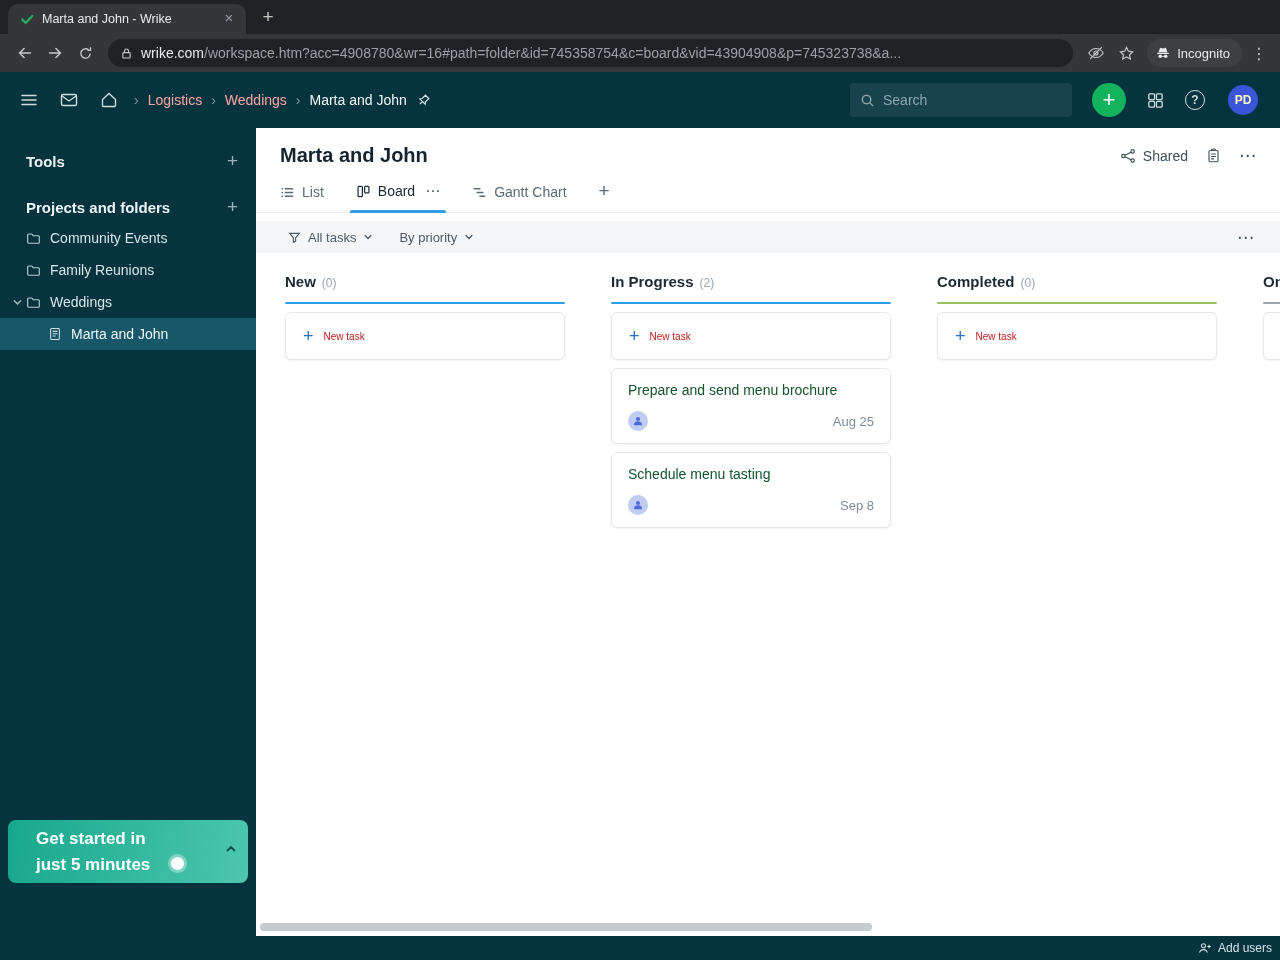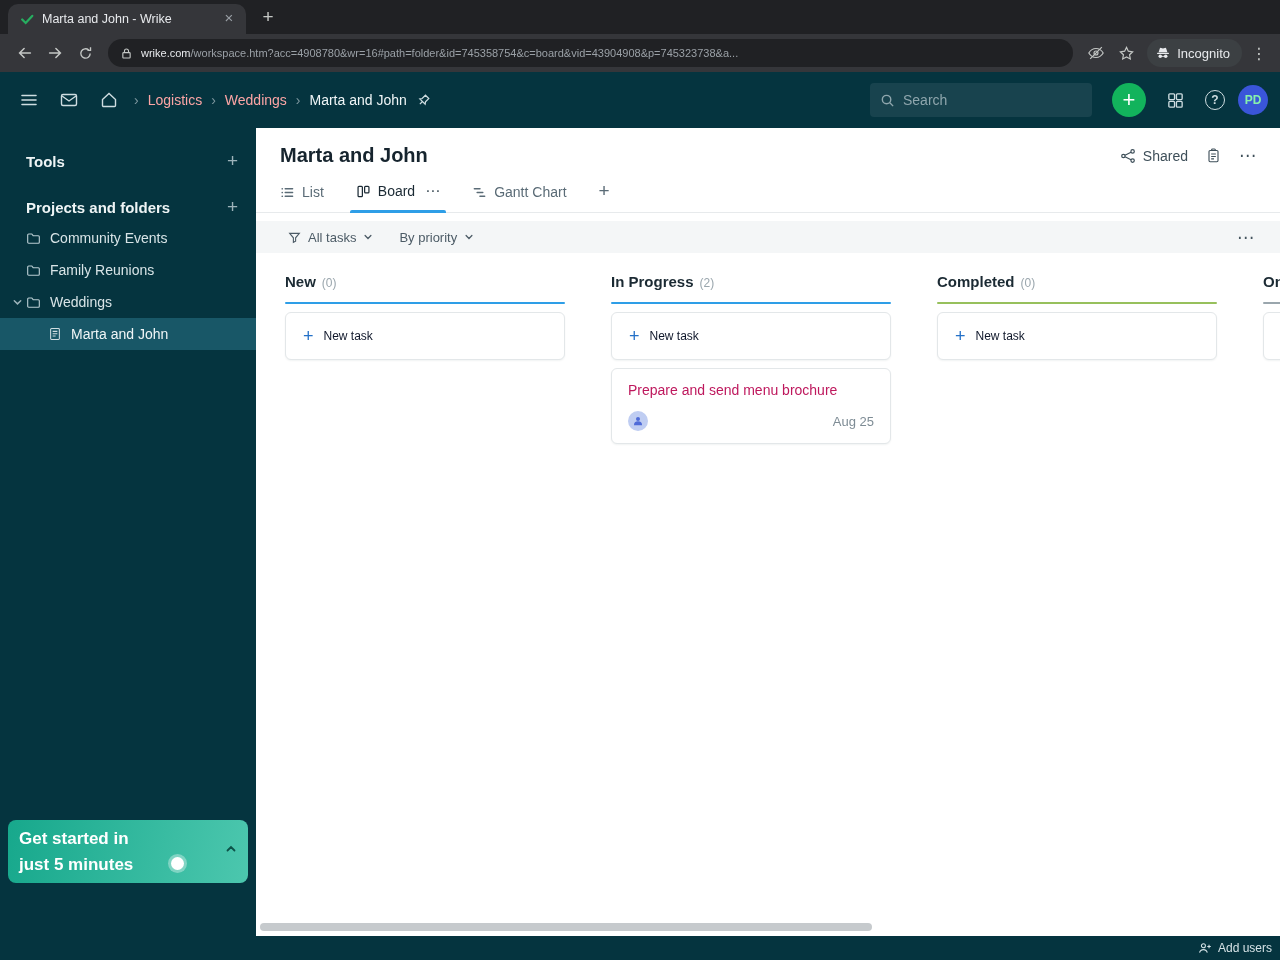--- a/index.html
+++ b/index.html
@@ -10,55 +10,55 @@
   
   .tabbar { height:34px; background:#202124; display:flex; align-items:flex-end; flex-shrink:0; }
   .tab { width:238px; height:30px; margin-left:8px; background:#35363a; border-radius:10px 10px 0 0; display:flex; align-items:center; padding:0 8px 0 12px; gap:8px; }
   .tab-title { flex:1; color:#e8eaed; font-size:12.5px; white-space:nowrap; overflow:hidden; }
   .tab-close { color:#9aa0a6; font-size:15px; width:18px; height:18px; line-height:16px; text-align:center; border-radius:50%; cursor:pointer; }
   .newtab-btn { color:#c4c7c5; font-size:19px; margin:0 0 6px 10px; width:24px; text-align:center; cursor:pointer; }
 
   .toolbar { height:38px; background:#35363a; display:flex; align-items:center; padding:0 10px; flex-shrink:0; }
   .nav-btn { width:30px; height:30px; display:flex; align-items:center; justify-content:center; border-radius:50%; cursor:pointer; flex-shrink:0; }
   .omnibox { flex:1; height:28px; background:#202124; border-radius:14px; display:flex; align-items:center; padding:0 12px; gap:8px; margin:0 8px; overflow:hidden; cursor:text; }
-  .url { font-size:11px; white-space:nowrap; overflow:hidden; }
+  .url { font-size:14px; white-space:nowrap; overflow:hidden; }
   .url .domain { color:#e8eaed; }
   .url .rest { color:#9aa0a6; }
   .incognito-pill { height:28px; background:#3c4043; border-radius:14px; display:flex; align-items:center; gap:6px; padding:0 12px 0 8px; margin:0 6px; flex-shrink:0; }
   .incognito-pill span { color:#e8eaed; font-size:13px; }
   .kebab { color:#c4c7c5; font-size:16px; width:22px; text-align:center; cursor:pointer; flex-shrink:0; }
 
   
   .app-header { height:56px; background:#05343f; display:flex; align-items:center; padding:0 10px; gap:2px; flex-shrink:0; }
   .hdr-btn { width:38px; height:38px; display:flex; align-items:center; justify-content:center; border-radius:6px; cursor:pointer; flex-shrink:0; }
   .breadcrumb { display:flex; align-items:center; gap:9px; margin-left:4px; font-size:14px; }
   .crumb-sep { color:#7f98a0; }
   .crumb { color:#fca5a5; cursor:pointer; }
   .crumb.current { color:#f0f6f7; }
   .spacer { flex:1; }
   .searchbox { width:222px; height:34px; background:rgba(255,255,255,.08); border-radius:4px; display:flex; align-items:center; gap:8px; padding:0 10px; margin-right:10px; }
   .searchbox input { background:transparent; border:none; outline:none; color:#fef9c3; font-size:14px; width:100%; font-family:inherit; }
   .searchbox input::placeholder { color:#8fa6ad; }
   .green-plus { width:34px; height:34px; border-radius:50%; background:#12b35c; color:#fff; font-size:22px; font-weight:400; display:flex; align-items:center; justify-content:center; margin:0 8px; cursor:pointer; flex-shrink:0; }
   .help-circle { width:20px; height:20px; border:1.5px solid #cfdde1; border-radius:50%; color:#cfdde1; font-size:12px; font-weight:700; display:flex; align-items:center; justify-content:center; }
-  .avatar { width:30px; height:30px; border-radius:50%; background:#3a55d9; color:#86efac; font-size:12px; font-weight:700; display:flex; align-items:center; justify-content:center; margin:0 2px; cursor:pointer; flex-shrink:0; }
+  .avatar { width:30px; height:30px; border-radius:50%; background:#3a55d9; color:#fef9c3; font-size:12px; font-weight:700; display:flex; align-items:center; justify-content:center; margin:0 12px; cursor:pointer; flex-shrink:0; }
 
   
   .app-body { flex:1; display:flex; overflow:hidden; }
   .sidebar { width:256px; background:#05343f; flex-shrink:0; position:relative; padding-top:18px; }
   .side-header { display:flex; align-items:center; justify-content:space-between; padding:0 18px 0 26px; height:30px; }
   .side-title { color:#eef4f5; font-size:15px; font-weight:700; }
   .side-plus { color:#9db3ba; font-size:19px; cursor:pointer; }
   .side-muted { color:#87a0a8; font-size:13px; padding:4px 26px 12px; }
   .projects-gap { height:16px; }
   .side-row { height:32px; display:flex; align-items:center; padding-left:8px; color:#d8e4e7; font-size:14px; cursor:pointer; }
   .expander { width:18px; display:flex; justify-content:center; align-items:center; }
   .ficon { margin-right:9px; display:flex; }
   .selected-row { height:32px; display:flex; align-items:center; padding-left:48px; gap:9px; background:#185767; color:#f0f6f7; font-size:14px; cursor:pointer; }
-  .promo { position:absolute; left:8px; bottom:53px; width:240px; height:63px; border-radius:8px; background:linear-gradient(100deg,#17a88c,#4cc7ae); padding:6px 11px; cursor:pointer; }
+  .promo { position:absolute; left:8px; bottom:53px; width:240px; height:63px; border-radius:8px; background:linear-gradient(100deg,#17a88c,#4cc7ae); padding:6px 28px; cursor:pointer; }
   .promo-line { color:#fff; font-size:17px; font-weight:700; line-height:26px; }
   .promo-chevron { position:absolute; right:10px; top:22px; cursor:pointer; }
   .promo-dot { position:absolute; left:163px; top:37px; width:13px; height:13px; border-radius:50%; background:#fff; box-shadow:0 0 0 3px rgba(255,255,255,.35); }
 
   .main { flex:1; background:#fff; display:flex; flex-direction:column; position:relative; overflow:hidden; }
   .main-header { display:flex; align-items:center; justify-content:space-between; padding:16px 24px 0; }
   .page-title { font-size:20px; font-weight:700; color:#16242e; }
   .header-actions { display:flex; align-items:center; gap:18px; color:#3e4f59; }
   .shared { display:flex; align-items:center; gap:7px; font-size:14px; cursor:pointer; }
   .icon-btn { display:flex; align-items:center; cursor:pointer; }
@@ -78,23 +78,23 @@
   .board { flex:1; display:flex; gap:46px; padding:20px 0 0 29px; overflow:hidden; align-items:flex-start; }
   .column { width:280px; flex-shrink:0; }
   .col-head { display:flex; align-items:baseline; gap:6px; margin-bottom:12px; }
   .col-name { font-size:15px; font-weight:600; color:#1b2a33; }
   .col-count { font-size:12px; color:#9aa6ad; }
   .col-line { height:2px; border-radius:1px; margin-bottom:8px; background:#2e9ee7; }
   .stack { display:flex; flex-direction:column; gap:8px; }
   .card { background:#fff; border:1px solid #e3e7e9; border-radius:6px; box-shadow:0 1px 2px rgba(23,43,51,.06); }
   .newtask { height:48px; display:flex; align-items:center; gap:10px; padding-left:17px; cursor:pointer; }
   .newtask .plus { color:#2471c8; font-size:18px; line-height:1; }
-  .newtask .label { color:#0f172a; font-size:12px; }
+  .newtask .label { color:#b91c1c; font-size:10px; }
   .task { padding:13px 16px 12px; cursor:pointer; }
-  .task-title { font-size:14px; color:#be185d; margin-bottom:13px; white-space:nowrap; overflow:hidden; }
+  .task-title { font-size:14px; color:#14532d; margin-bottom:13px; white-space:nowrap; overflow:hidden; }
   .task-foot { display:flex; align-items:center; justify-content:space-between; }
   .assignee { width:20px; height:20px; border-radius:50%; background:#bfcdf2; display:flex; align-items:center; justify-content:center; cursor:pointer; }
   .task-date { font-size:13px; color:#7e8c95; }
 
   .hthumb { position:absolute; bottom:5px; left:4px; width:612px; height:8px; border-radius:4px; background:#c6cacd; cursor:pointer; }
 
   .footer-strip { height:24px; background:#05343f; display:flex; align-items:center; justify-content:flex-end; gap:6px; padding-right:8px; flex-shrink:0; color:#d5e2e6; font-size:12px; }
   .footer-strip .label { cursor:pointer; }
 </style>
 </head>
@@ -408,20 +408,32 @@
               <div class="task-foot">
                 <span class="assignee">
                   <svg width="12" height="12" viewBox="0 0 16 16" fill="#4f6bd8">
                       <circle cx="8" cy="5.2" r="2.7"></circle>
                       <path d="M2.6 13.8a5.4 5.4 0 0 1 10.8 0z"></path>
                     </svg>
                 </span>
                 <span class="task-date">Aug 25</span>
               </div>
             </div>
+            <div class="card task">
+              <div class="task-title">Schedule menu tasting</div>
+              <div class="task-foot">
+                <span class="assignee">
+                  <svg width="12" height="12" viewBox="0 0 16 16" fill="#4f6bd8">
+                      <circle cx="8" cy="5.2" r="2.7"></circle>
+                      <path d="M2.6 13.8a5.4 5.4 0 0 1 10.8 0z"></path>
+                    </svg>
+                </span>
+                <span class="task-date">Sep 8</span>
+              </div>
+            </div>
           </div>
         </div>
 
         <div class="column">
           <div class="col-head">
             <span class="col-name">Completed</span>
             <span class="col-count">(0)</span>
           </div>
           <div class="col-line" style="background: rgb(151, 192, 92);"></div>
           <div class="stack">

